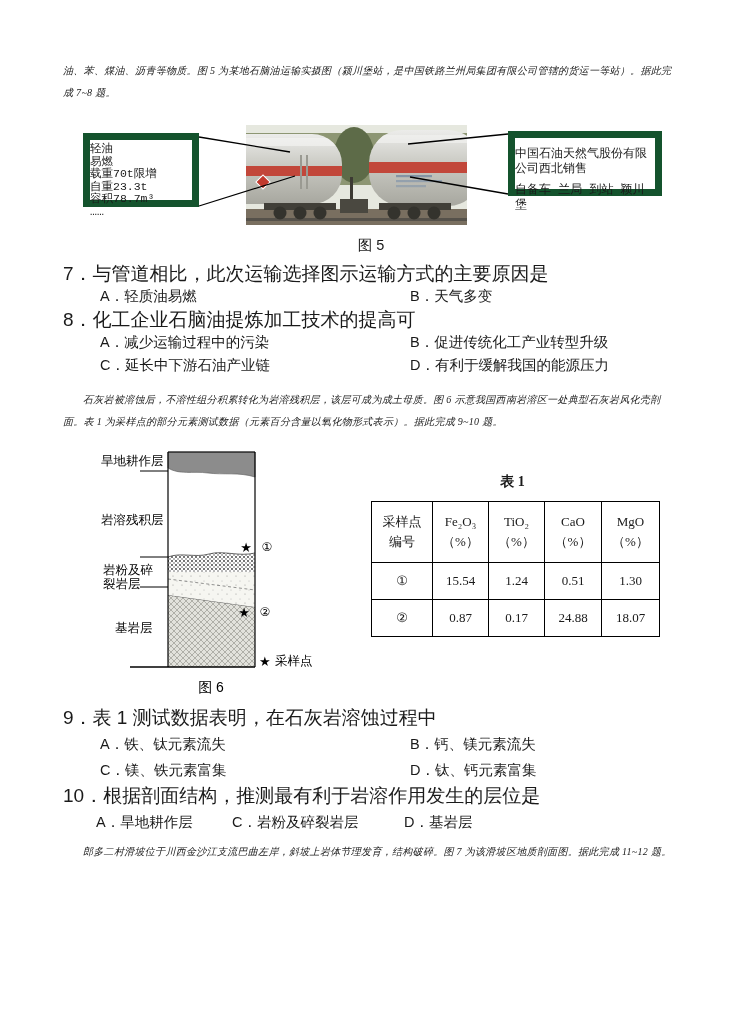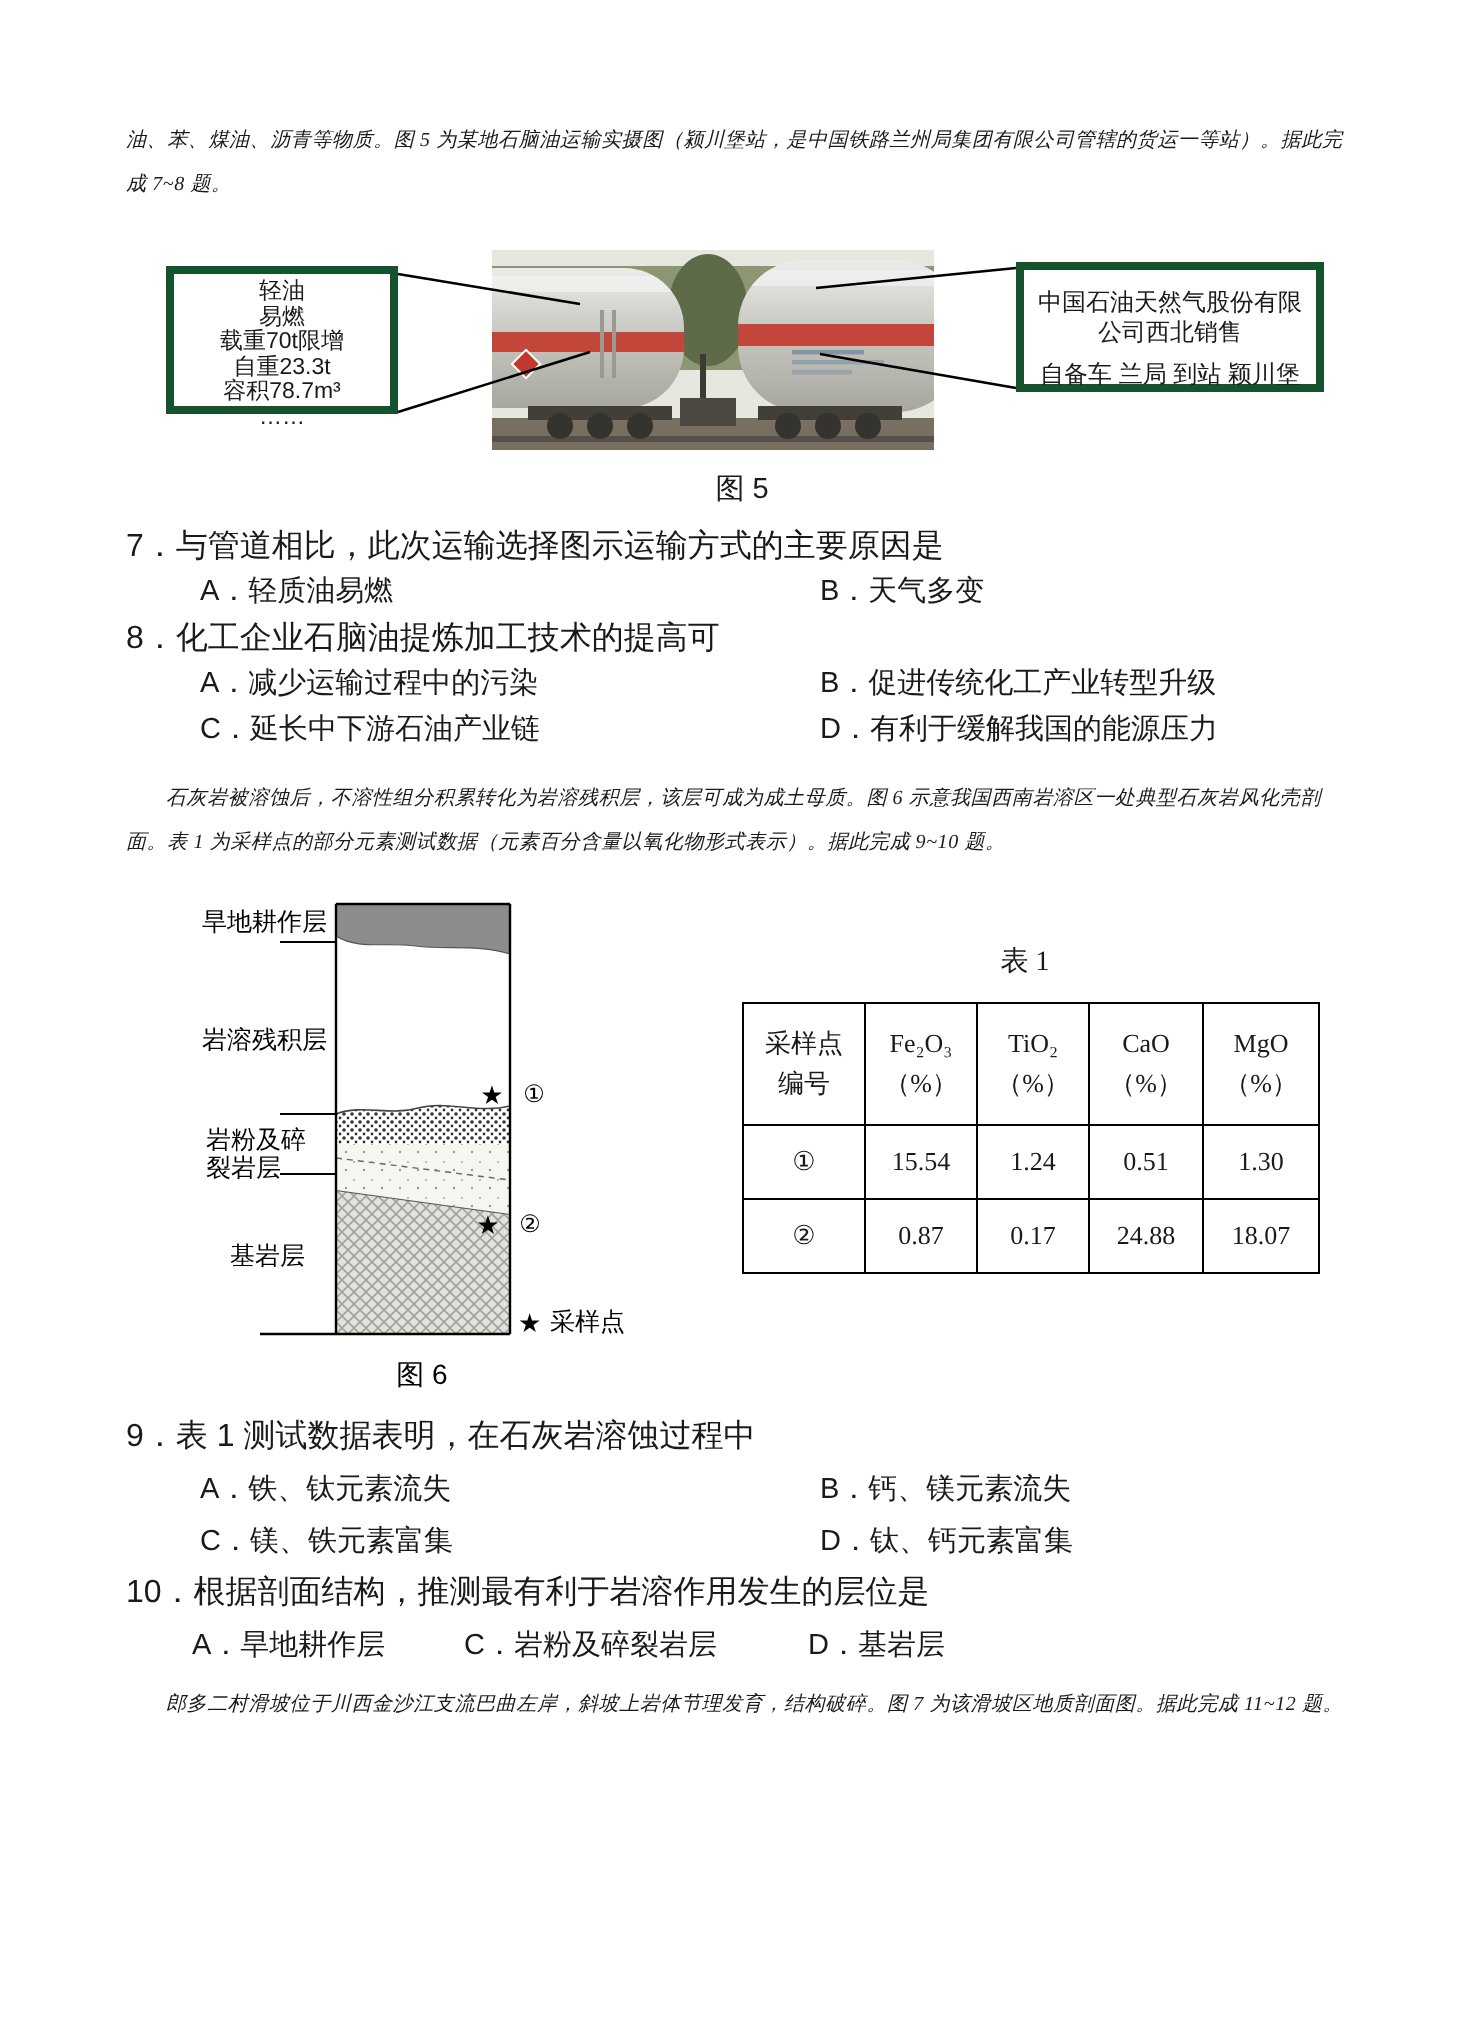--- a/index.html
+++ b/index.html
@@ -16,53 +16,54 @@
   }
   
   .kai{
     font-family:"Liberation Serif","DejaVu Serif",serif;
     font-style:italic;
     font-size:10px;line-height:22px;
     margin:0;letter-spacing:.3px;
   }
   .indent{text-indent:2em;}
   
-  .stem{font-size:16px;line-height:23px;font-weight:500;}
+  .stem{font-size:19px;line-height:23px;font-weight:500;}
   .qline{line-height:23px;font-size:14.5px;font-weight:500;}
   .row2{display:flex;}
   .row2 .oA{margin-left:37px;width:310px;}
   .row2 .oB{flex:1;}
   .q910 .stem,.q910 .qline{line-height:26px;}
   .row4{display:flex;margin-left:33px;}
   .row4 .c1{width:136px;}
   .row4 .c2{width:152px;}
   .row4 .c3{width:172px;}
   .row4 .c4{flex:1;}
   
   .fig5{position:relative;height:100px;margin-top:21px;}
   .callout{
-    position:absolute;border:4px solid #14532d;background:#fff;
-    text-align:center;font-size:11.5px;line-height:12.5px;
+    position:absolute;border:7px solid #14532d;background:#fff;
+    font-size:11.5px;line-height:12.5px;
     box-sizing:border-box;padding-top:3px;
     font-weight:500;
+    font-family:Liberation Mono, monospace;
   }
   .callout.left{left:20px;top:8px;width:116px;height:74px;}
   .callout.right{left:445px;top:6px;width:154px;height:65px;font-size:12px;line-height:15px;padding-top:9px;}
   .callout.right .gap{margin-top:6px;}
   .fig5 svg.overlay{position:absolute;left:0;top:0;}
   .photo{position:absolute;left:183px;top:0;}
   .figcap{
     text-align:center;font-size:14.5px;line-height:22px;
     margin-top:9px;font-weight:500;
   }
   
   .figrow{display:flex;margin-top:15px;gap:36px;}
   .fig6block{width:272px;}
   .tableblock{padding-top:24px;}
-  .tcap{width:283px;text-align:center;font-size:14px;line-height:20px;margin-bottom:9px;font-family:"Liberation Serif","DejaVu Serif",serif;}
+  .tcap{width:283px;text-align:center;font-size:14px;line-height:20px;margin-bottom:9px;font-family:"Liberation Serif","DejaVu Serif",serif;font-weight:bold;}
   table.t1{border-collapse:collapse;table-layout:fixed;font-family:"Liberation Serif","DejaVu Serif",serif;}
   table.t1 td,table.t1 th{
     border:1px solid #000;text-align:center;vertical-align:middle;
     font-size:13px;font-weight:normal;padding:0;
   }
   table.t1 .hrow th{height:60px;line-height:20px;}
   table.t1 .drow td{height:36px;}
   .w0{width:60px}.w1{width:55px}.w2{width:55px}.w3{width:56px}.w4{width:57px}
   .qblock{margin-top:6px;}
   .mt12{margin-top:12px;}

